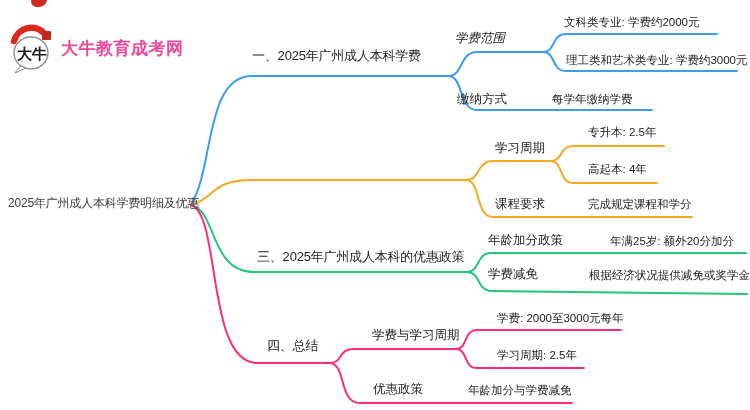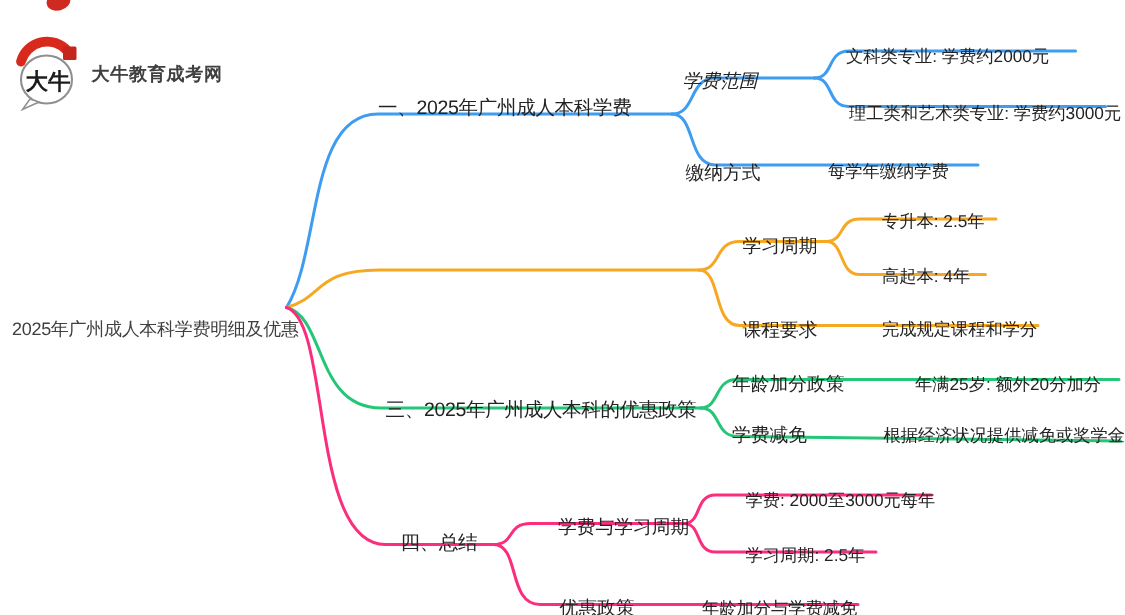--- a/index.html
+++ b/index.html
@@ -1,26 +1,26 @@
 <!DOCTYPE html>
 <html><head>
 <meta charset="utf-8">
 <style>
   html,body{margin:0;padding:0;}
   body{font-family:"Liberation Sans","DejaVu Sans",sans-serif;}
   .stage{position:relative;width:750px;height:410px;background:#ffffff;overflow:hidden;}
   .lines{position:absolute;left:0;top:0;width:750px;height:410px;}
-  .node{position:absolute;white-space:nowrap;color:#232323;font-size:12px;line-height:15px;margin-top:16px;}
+  .node{position:absolute;white-space:nowrap;color:#232323;font-size:12px;line-height:15px;}
   .root-topic{font-size:12px;color:#404040;font-weight:500;letter-spacing:-0.2px;}
   .branch-label{font-size:13px;font-weight:500;letter-spacing:-0.2px;}
   .sub-label{font-size:12.5px;}
   .leaf{font-size:11.5px;}
   .logo{position:absolute;left:8px;top:11px;display:flex;align-items:center;margin-top:13px;}
   .logo-text{margin-left:5px;}
-  .site-name{color:#404040;font-weight:bold;font-size:12px;line-height:20px;letter-spacing:0.5px;}
+  .site-name{color:#ec4899;font-weight:bold;font-size:17px;line-height:20px;letter-spacing:0.5px;}
   .site-url{color:#2e8b47;font-weight:bold;font-size:12.5px;line-height:15px;letter-spacing:0.4px;}
   .red-mark{position:absolute;left:31px;top:-5px;width:16px;height:12px;background:#cf2a1f;border-radius:50%;transform:rotate(-14deg);}
 </style>
 </head>
 <body>
 
 <div class="stage">
 
   <div class="red-mark"></div>
 

